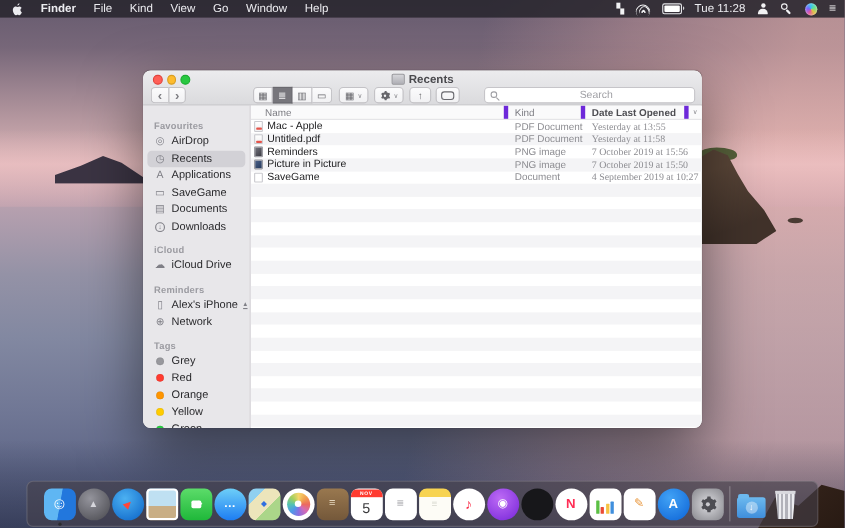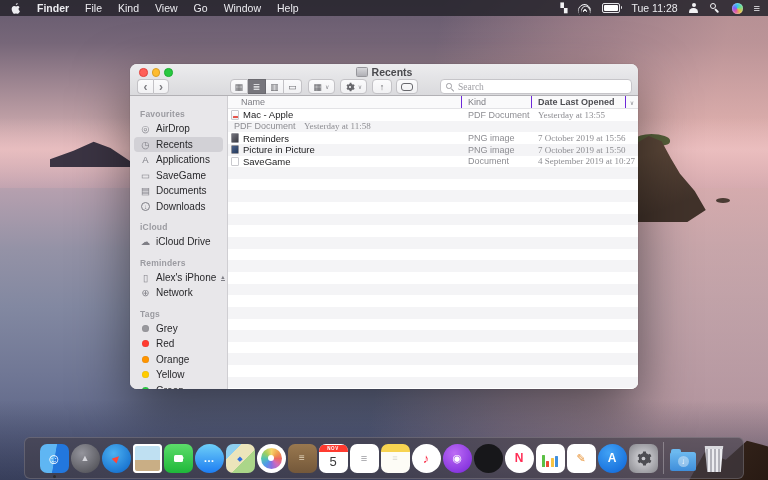--- a/index.html
+++ b/index.html
@@ -92,22 +92,22 @@
   .segs{position:absolute;left:100px;top:0;display:flex;}
   .seg{width:18px;height:15px;box-sizing:border-box;border:1px solid #c3c2c6;border-left:none;
     background:linear-gradient(#fbfbfc,#f1f1f3);display:flex;align-items:center;justify-content:center;
     font-size:9px;color:#68686d;}
   .seg:first-child{border-left:1px solid #c3c2c6;border-radius:4px 0 0 4px;}
   .seg:last-child{border-radius:0 4px 4px 0;}
   .seg.sel{background:#77767c;color:#f4f4f6;border-color:#6a696f;}
   .chev{font-size:6px;margin-left:3px;color:#8a8a8f;}
   .search{position:absolute;left:310px;top:0;width:192px;height:15px;box-sizing:border-box;
     border:1px solid #c6c5c9;border-radius:4px;background:#fff;display:flex;align-items:center;padding:0 5px;gap:3px;}
-  .search input{border:none;outline:none;flex:1;font-size:9.5px;font-family:Liberation Serif, serif;
-    color:#333;background:transparent;padding:0;}
+  .search input{border:none;outline:none;flex:1;font-size:9.5px;font-family:Liberation Sans, sans-serif;
+    color:#333;background:transparent;padding:0;text-align:center;}
   .search input::placeholder{color:#9f9fa4;}
   .smag{position:relative;width:9px;height:9px;flex:none;}
   .smag:before{content:'';position:absolute;left:0;top:1px;width:5.5px;height:5.5px;border:1.3px solid #9f9fa4;
     border-radius:50%;box-sizing:border-box;}
   .smag:after{content:'';position:absolute;left:4.6px;top:5.6px;width:3.6px;height:1.4px;background:#9f9fa4;
     border-radius:1px;transform:rotate(45deg);transform-origin:0 50%;}
 
   .wbody{position:absolute;top:32px;bottom:0;left:0;right:0;display:flex;}
   .sidebar{width:98px;flex:none;background:#e8e7ea;border-right:1px solid #cfced2;
     box-sizing:border-box;padding-top:5px;overflow:hidden;}
@@ -118,21 +118,21 @@
   .sb-ic.circ{width:9px;height:9px;border:1px solid #7f7f86;border-radius:50%;font-size:6.5px;line-height:8px;
     box-sizing:border-box;margin:0 1px;}
   .sb-label{font-size:10px;color:#28282b;white-space:nowrap;}
   .dot{width:7px;height:7px;border-radius:50%;flex:none;margin:0 2px;box-shadow:inset 0 0 1px rgba(0,0,0,.25);}
   .eject{margin-left:auto;margin-right:6px;font-size:6.5px;color:#7f7f86;line-height:5px;
     border-bottom:1px solid #7f7f86;height:6px;}
 
   .content{flex:1;background:#fff;position:relative;overflow:hidden;}
   .lheader{height:13px;display:flex;border-bottom:1px solid #e3e3e6;background:#fafafb;
     font-size:9px;color:#7d7d83;align-items:center;box-sizing:border-box;}
-  .lh-cell{border-right:1px solid #6d28d9;height:100%;display:flex;align-items:center;box-sizing:border-box;}
+  .lh-cell{border-right:4px solid #6d28d9;height:100%;display:flex;align-items:center;box-sizing:border-box;}
   .lh-name{width:234px;padding-left:13px;}
   .lh-kind{width:70px;padding-left:6px;}
   .lh-date{width:94px;padding-left:6px;font-weight:700;color:#4e4e53;}
   .lh-chev{flex:1;border-right:none;justify-content:center;color:#8a8a8f;font-size:6px;}
   .lrows{position:absolute;top:13px;bottom:0;left:0;right:0;}
   .lrow{height:11.65px;display:flex;align-items:center;font-size:9.5px;}
   .lrow.alt{background:#f4f4f6;}
   .c-name{width:234px;display:flex;align-items:center;gap:4px;padding-left:3px;box-sizing:border-box;
     color:#1c1c1e;white-space:nowrap;overflow:hidden;}
   .c-kind{width:70px;padding-left:6px;box-sizing:border-box;color:#8d8d92;font-size:9px;white-space:nowrap;}
@@ -353,20 +353,24 @@
       <div class="lrows" id="rows">
           <div class="lrow">
             <span class="c-name">
               <span class="fi fi-pdf"></span>
               <span>Mac - Apple</span>
             </span>
             <span class="c-kind">PDF Document</span>
             <span class="c-date">Yesterday at 13:55</span>
           </div>
           <div class="lrow alt">
+            <span class="c-name">
+              <span class="fi fi-pdf"></span>
+              <span>Untitled.pdf</span>
+            </span>
             <span class="c-kind">PDF Document</span>
             <span class="c-date">Yesterday at 11:58</span>
           </div>
           <div class="lrow">
             <span class="c-name">
               <span class="fi fi-img-dark"></span>
               <span>Reminders</span>
             </span>
             <span class="c-kind">PNG image</span>
             <span class="c-date">7 October 2019 at 15:56</span>

